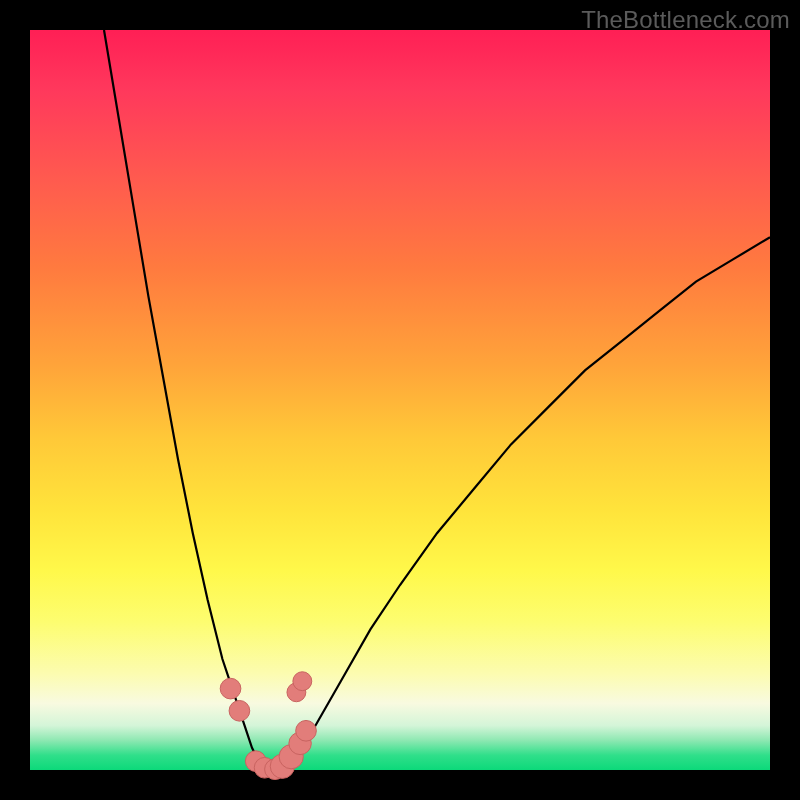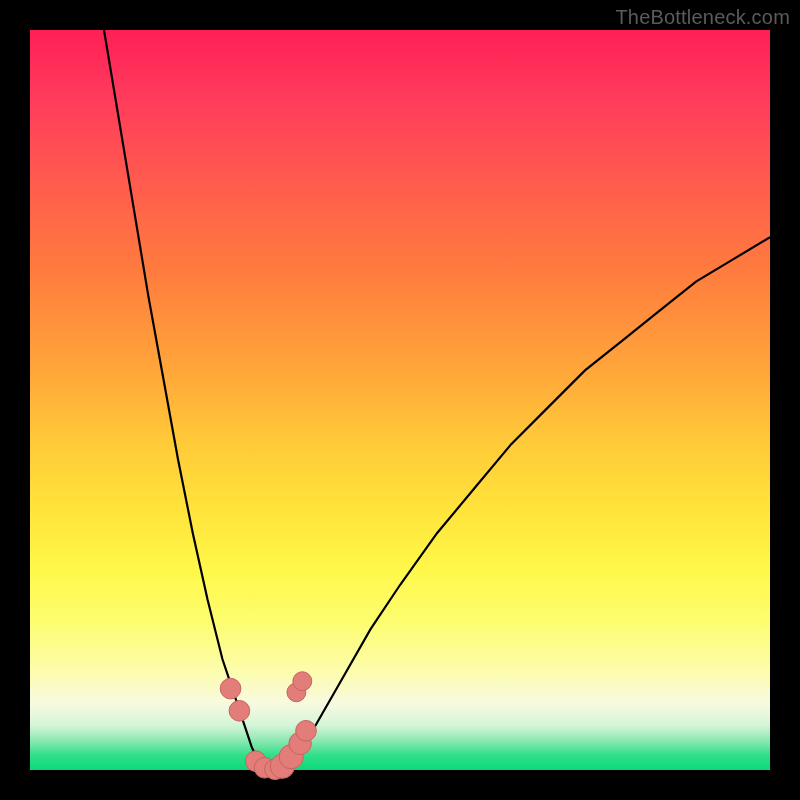--- a/index.html
+++ b/index.html
@@ -40,21 +40,21 @@
       #8de8b2 96%,
       #30df8a 98%,
       #0cd97a 100%
     );
   }
   .watermark {
     position: absolute;
     top: 6px;
     right: 10px;
     color: #5b5b5b;
-    font-size: 20px;
+    font-size: 24px;
     letter-spacing: 0.2px;
     user-select: none;
   }
   svg.curve {
     position: absolute;
     left: 30px;
     top: 30px;
     width: 740px;
     height: 740px;
     overflow: visible;

